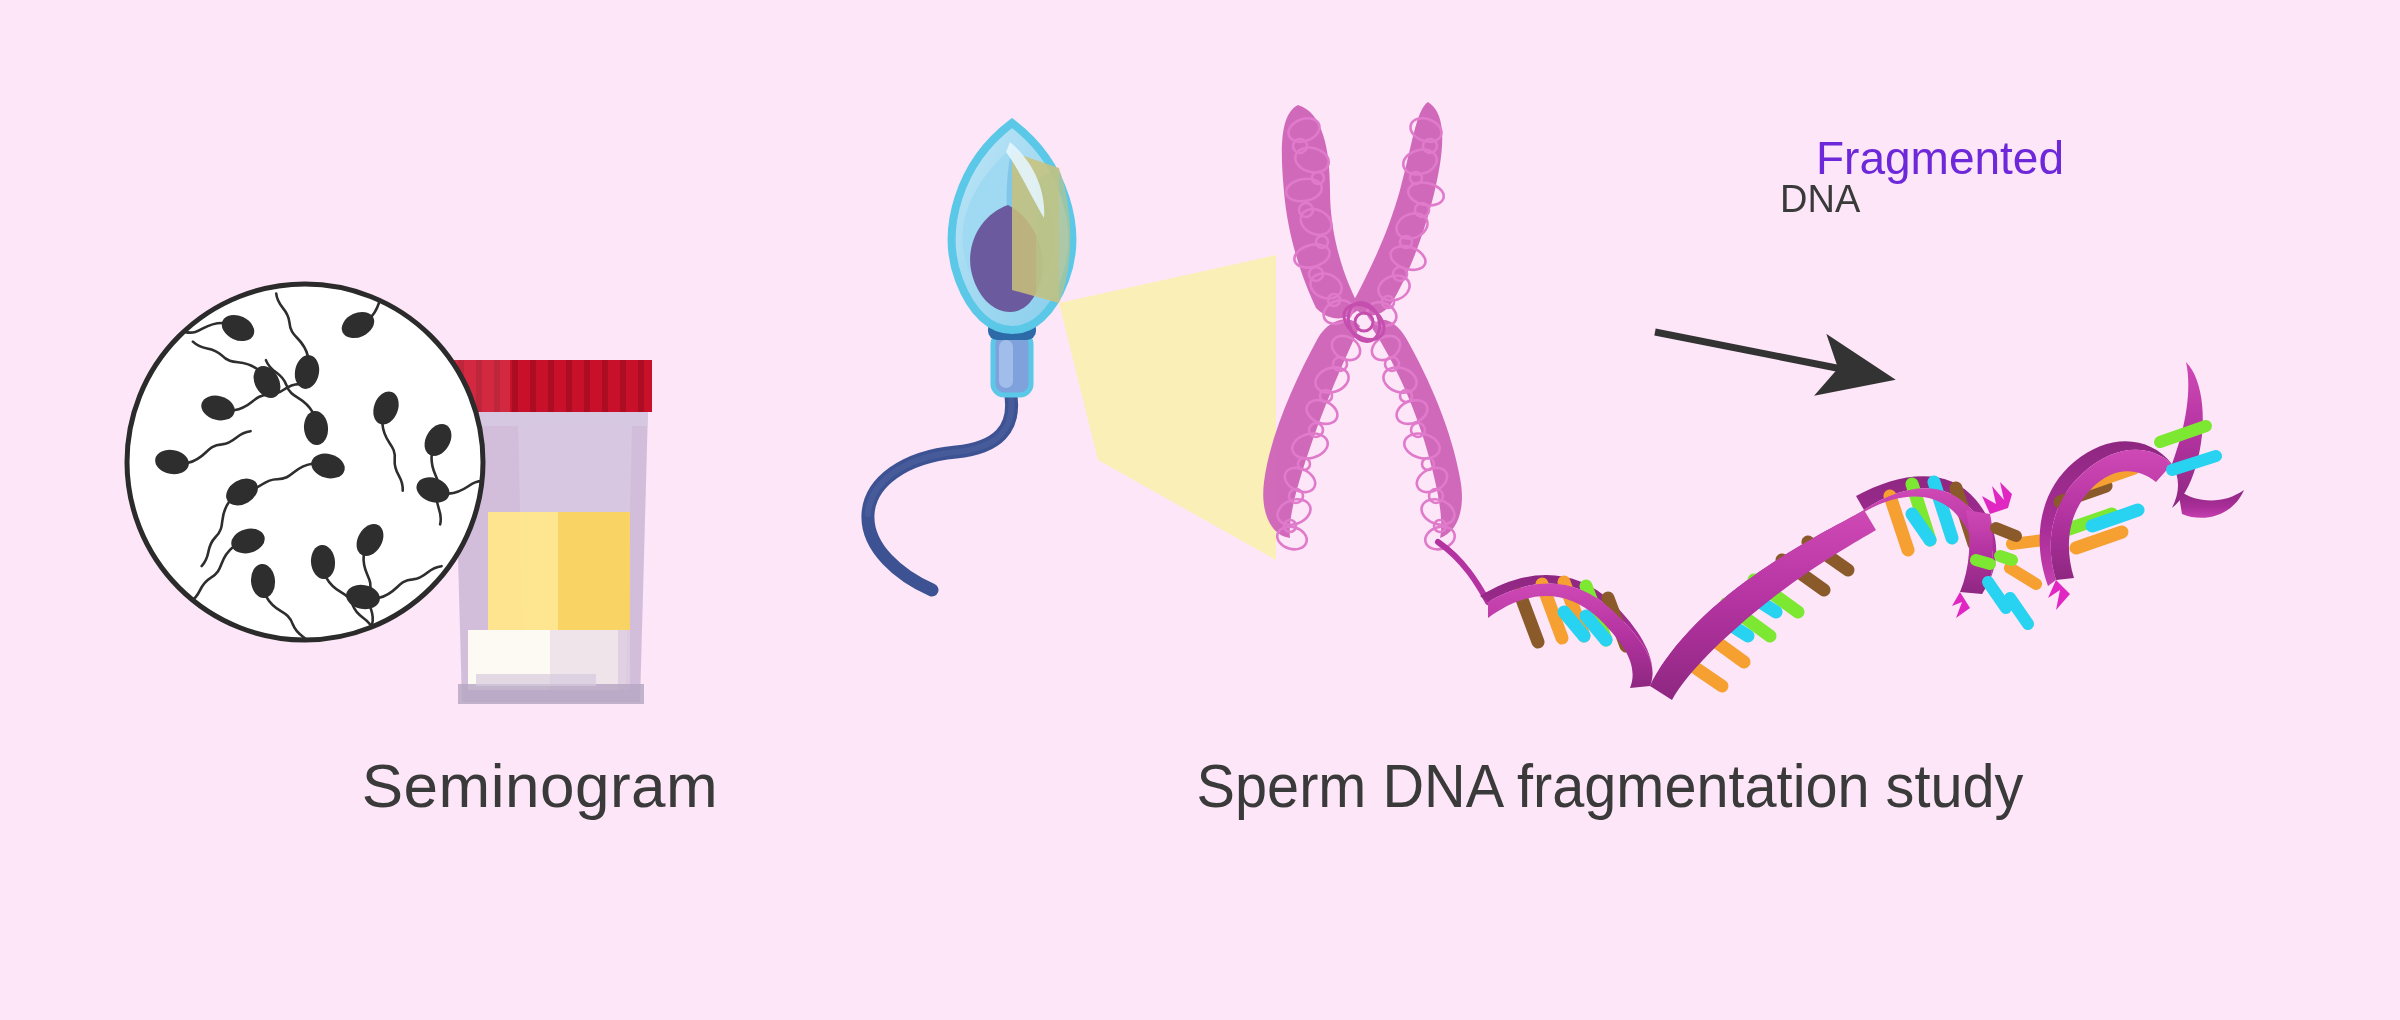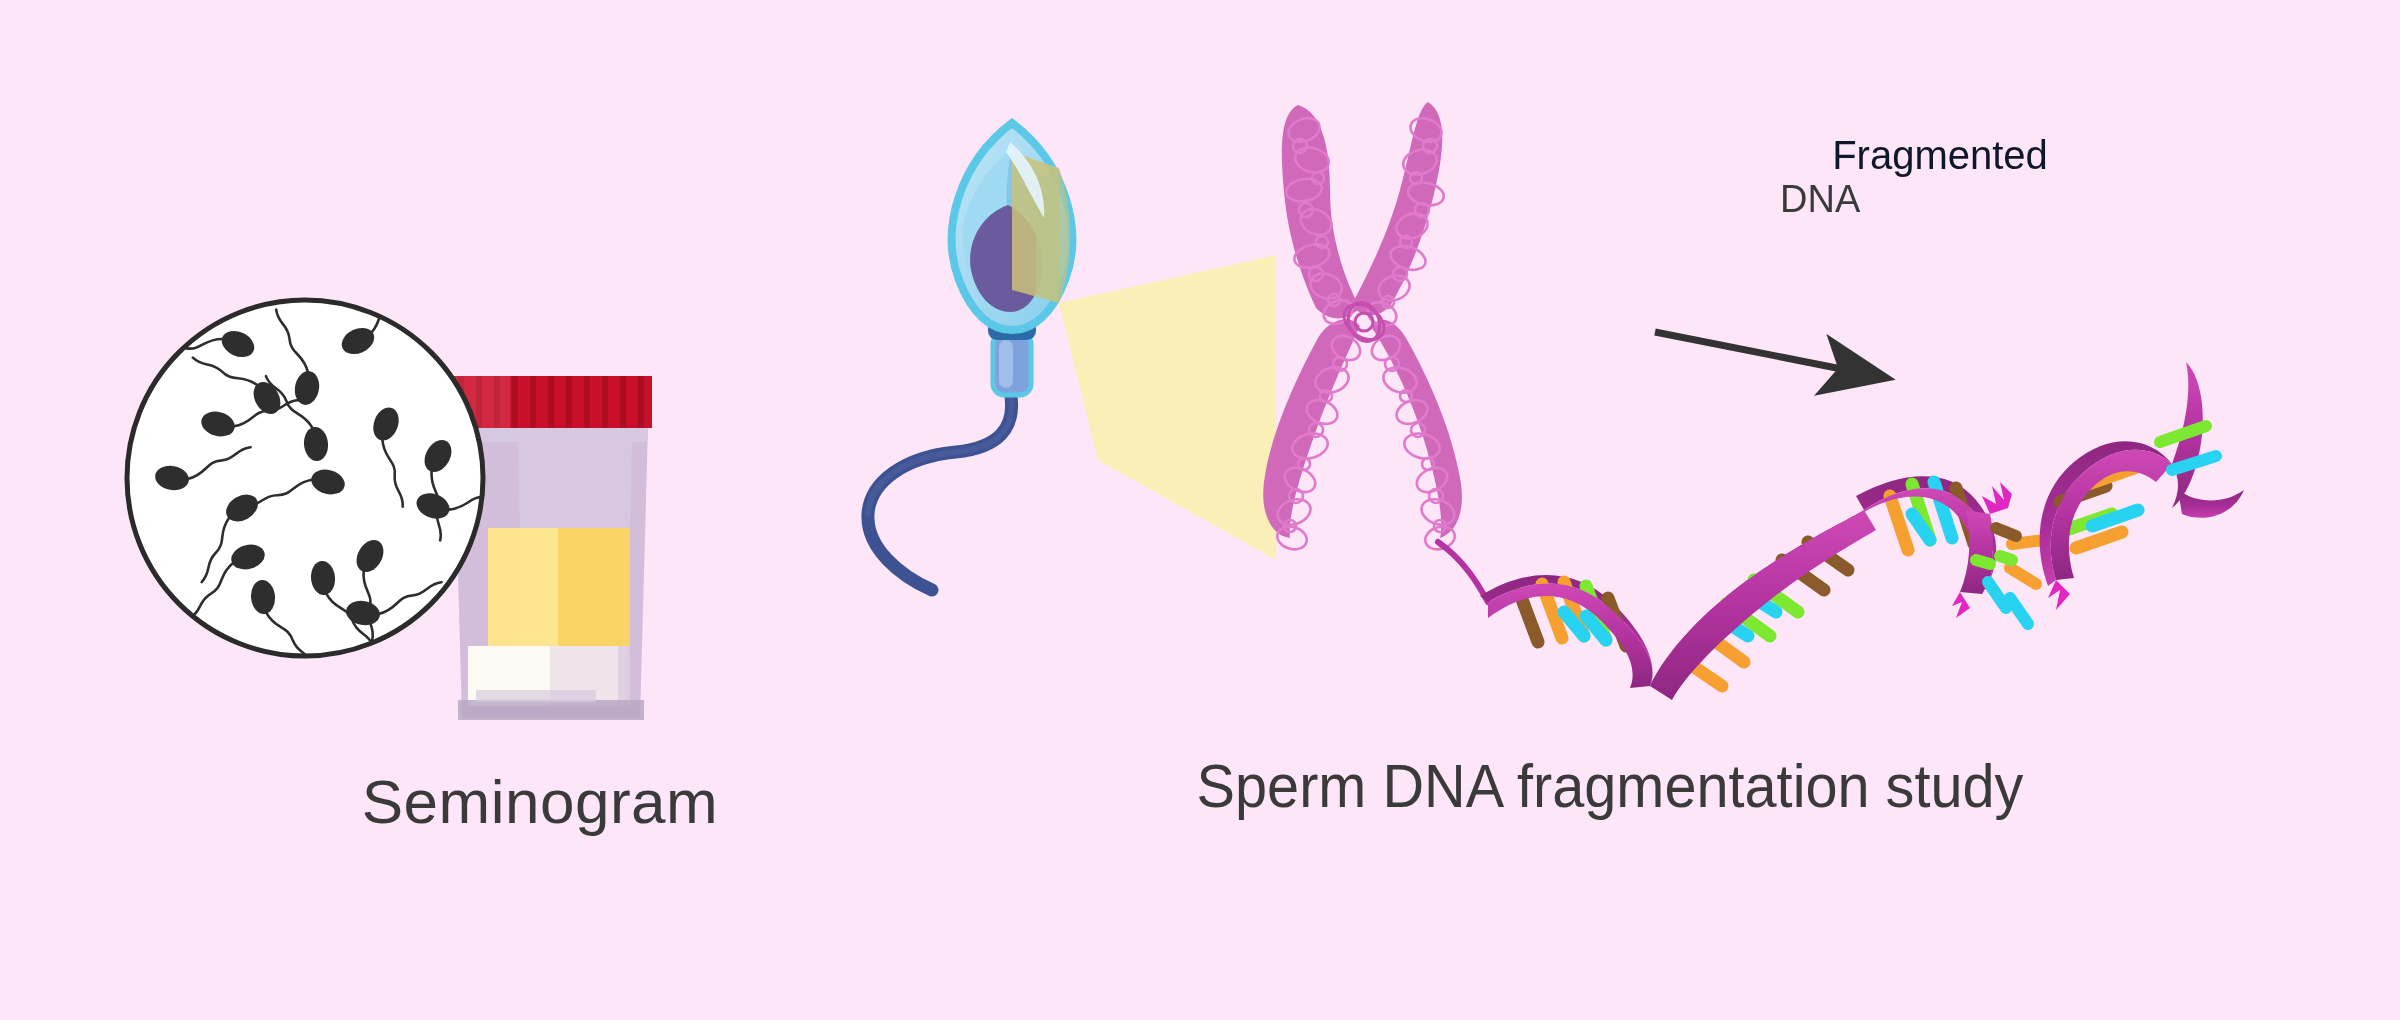--- a/index.html
+++ b/index.html
@@ -19,21 +19,21 @@
     left: 0; top: 0;
     width: 2400px;
     height: 1020px;
   }
   .panel {
     position: absolute;
   }
   
   #panel-seminogram {
     left: 120px;
-    top: 266px;
+    top: 250px;
     width: 840px;
     height: 700px;
   }
   #caption-seminogram {
     position: absolute;
     left: 0;
     top: 500px;
     width: 840px;
     text-align: center;
     font-size: 62px;
@@ -60,23 +60,23 @@
     font-weight: 400;
     white-space: nowrap;
     transform: scaleX(0.93);
   }
   #annotation-fragmented-dna {
     position: absolute;
     left: 920px;
     top: 40px;
     width: 320px;
     text-align: center;
-    font-size: 40px;
+    font-size: 46px;
     line-height: 1.25;
-    color: #0f172a;
+    color: #6d28d9;
     white-space: pre-line;
   }
   svg { display: block; overflow: visible; }
 </style>
 </head>
 <body style="background: rgb(253, 230, 248);">
 
 <div class="stage">
 
   <div class="panel" id="panel-seminogram">

